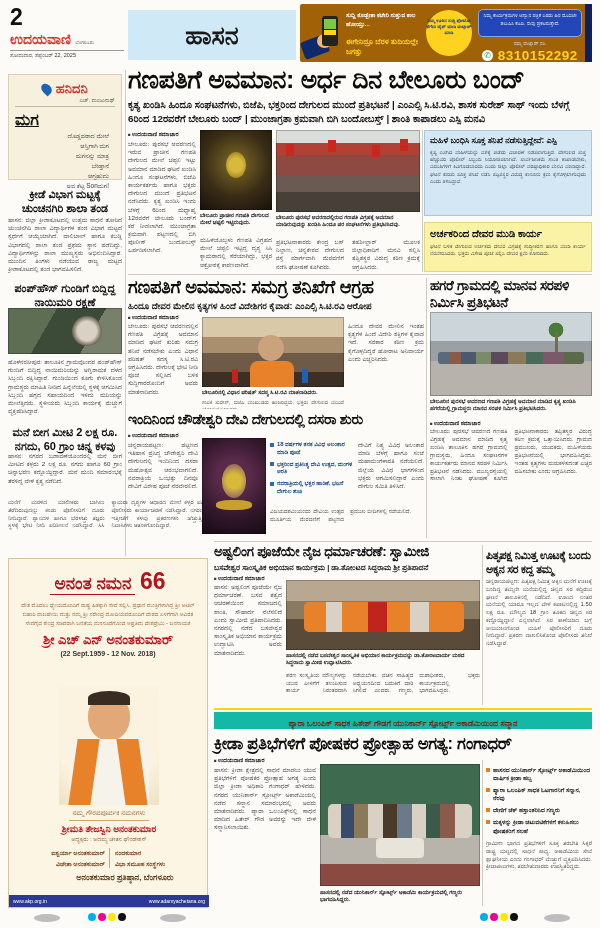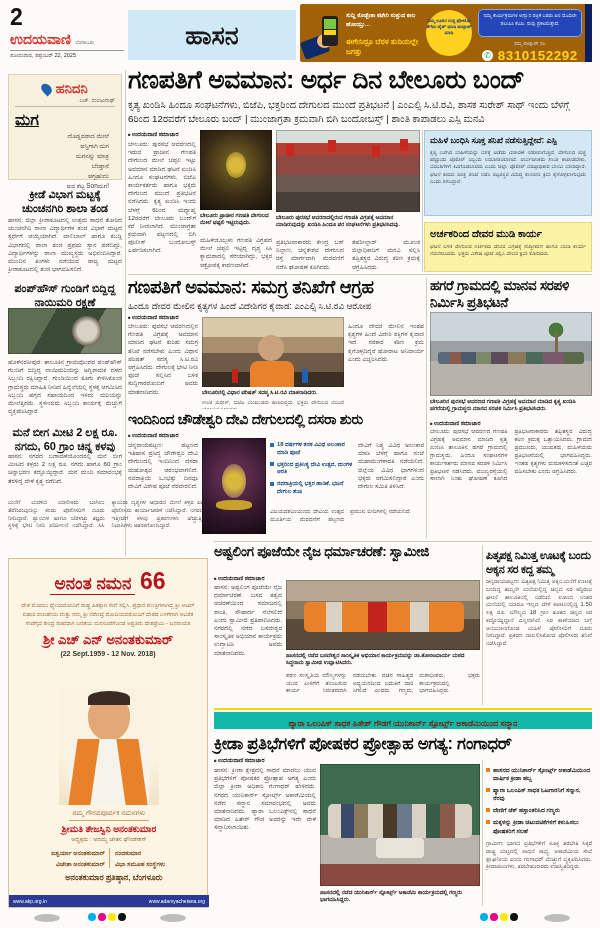--- a/index.html
+++ b/index.html
@@ -2,21 +2,21 @@
 <html><head>
 <meta charset="utf-8">
 <style>
   html,body{margin:0;padding:0;background:#e9e7e2;}
   #page{position:relative;width:600px;height:928px;background:#fcfbf8;overflow:hidden;
         font-family:"Liberation Sans",sans-serif;color:#222;}
   .abs{position:absolute;}
   .hairline-v{width:1px;background:#cfccc4;}
   .hairline-h{height:1px;background:#cfccc4;}
   .headline{font-weight:bold;color:#0c0c0c;letter-spacing:-0.3px;line-height:1.1;white-space:nowrap;}
-  .subhead{font-weight:normal;color:#161616;line-height:1.45;}
+  .subhead{font-weight:bold;color:#161616;line-height:1.45;}
   .byline{font-size:5.8px;font-weight:bold;color:#111;}
   .byline::before{content:"■ ";font-size:4.5px;color:#333;}
   .tiny{font-size:6.2px;line-height:1.32;text-align:justify;color:#3b3b3b;}
   .cap{font-size:5.7px;font-weight:bold;color:#101010;line-height:1.3;}
   .photo{background:#9a948c;box-shadow:inset 0 0 0 1px rgba(0,0,0,.25);}
   .title-sm{font-size:11px;font-weight:bold;color:#0c0c0c;line-height:1.25;text-align:center;}
   
   .section-box{background:#cfe9f6;text-align:center;}
   .ad{background:#a16207;border-radius:2px;}
   .ad-circle{background:#ffd21f;border-radius:50%;color:#16338f;font-weight:bold;
@@ -132,21 +132,21 @@
     <div class="mem-center abs" style="left:0;top:277px;width:200px;font-size:6px;color:#8a5a2a;">ಅಧ್ಯಕ್ಷರು : ಅದಮ್ಯ ಚೇತನ ಫೌಂಡೇಶನ್</div>
     <div class="abs" style="left:10px;top:289px;width:86px;text-align:right;font-size:6.2px;font-weight:bold;color:#7a4a22;line-height:1.7;">
       <div>ಐಶ್ವರ್ಯಾ ಅನಂತಕುಮಾರ್</div>
       <div>ವಿಜೇತಾ ಅನಂತಕುಮಾರ್</div>
     </div>
     <div class="abs" style="left:100px;top:289px;height:20px;border-left:1px solid #c9a96a;"></div>
     <div class="abs" style="left:106px;top:289px;width:86px;text-align:left;font-size:6.2px;font-weight:bold;color:#7a4a22;line-height:1.7;">
       <div>ನಂದಕುಮಾರ</div>
       <div>ವಿಭಾ ಸಮೂಹ ಸಂಸ್ಥೆಗಳು</div>
     </div>
-    <div class="mem-center abs" style="left:5px;top:314px;width:200px;font-size:8px;font-weight:bold;color:#5a3a16;">ಅನಂತಕುಮಾರ ಪ್ರತಿಷ್ಠಾನ, ಬೆಂಗಳೂರು</div>
+    <div class="mem-center abs" style="left:16px;top:314px;width:200px;font-size:8px;font-weight:bold;color:#5a3a16;">ಅನಂತಕುಮಾರ ಪ್ರತಿಷ್ಠಾನ, ಬೆಂಗಳೂರು</div>
     <div class="abs" style="left:0;bottom:0;width:200px;height:12px;background:#2b3a96;">
       <span style="float:left;font-size:5px;color:#fff;margin:3px 0 0 4px;">www.akp.org.in</span>
       <span style="float:right;font-size:5px;color:#fff;margin:3px 4px 0 0;">www.adamyachetana.org</span>
     </div>
   </div>
 
   <div class="abs byline" style="left:128px;top:131px;">ಉದಯವಾಣಿ ಸಮಾಚಾರ</div>
   <div class="abs tiny" style="left:128px;top:140px;width:68px;height:132px;overflow:hidden;">ಬೇಲೂರು: ಪುರಸಭೆ ಆವರಣದಲ್ಲಿ ಇರುವ ಪ್ರಾಚೀನ ಗಣಪತಿ ದೇಗುಲದ ಮೇಲೆ ಚಪ್ಪಲಿ ಇಟ್ಟು ಅವಮಾನ ಮಾಡಿದ ಘಟನೆ ಖಂಡಿಸಿ ಹಿಂದೂ ಸಂಘಟನೆಗಳು, ಬಿಜೆಪಿ ಕಾರ್ಯಕರ್ತರು ಹಾಗೂ ಭಕ್ತರು ದೇಗುಲದ ಮುಂದೆ ಪ್ರತಿಭಟನೆ ನಡೆಸಿದರು. ಕೃತ್ಯ ಖಂಡಿಸಿ ಇಂದು ಬೆಳಗ್ಗೆ 6ರಿಂದ ಮಧ್ಯಾಹ್ನ 12ರವರೆಗೆ ಬೇಲೂರು ಬಂದ್‌ಗೆ ಕರೆ ನೀಡಲಾಗಿದೆ. ಮುಂಜಾಗ್ರತಾ ಕ್ರಮವಾಗಿ ಪಟ್ಟಣದಲ್ಲಿ ಬಿಗಿ ಪೊಲೀಸ್ ಬಂದೋಬಸ್ತ್ ಏರ್ಪಡಿಸಲಾಗಿದೆ.</div>
 
   <div class="abs photo" style="left:200px;top:130px;width:72px;height:80px;background:radial-gradient(circle at 50% 42%,#6b5a22 0 16%,#3a2d16 55%,#17110b);">
@@ -223,20 +223,21 @@
     <div class="abs" style="left:125px;top:20px;width:3px;height:26px;background:#7a6a4a;"></div>
     <div class="abs" style="left:8px;top:40px;width:146px;height:12px;background:linear-gradient(90deg,#5a6a7a 0 8%,#8a5a4a 8% 16%,#4a5a6a 16% 26%,#7a8a6a 26% 36%,#5a4a5a 36% 48%,#8a7a5a 48% 60%,#4a6a5a 60% 72%,#7a5a6a 72% 86%,#5a6a4a 86%);border-radius:3px;"></div>
   </div>
   <div class="abs cap" style="left:430px;top:398px;width:162px;">ಬೇಲೂರಿನ ಪುರಸಭೆ ಆವರಣದ ಗಣಪತಿ ವಿಗ್ರಹಕ್ಕೆ ಅವಮಾನ ಮಾಡಿದ ಕೃತ್ಯ ಖಂಡಿಸಿ ಹಗರೆಯಲ್ಲಿ ಗ್ರಾಮಸ್ಥರು ಮಾನವ ಸರಪಳಿ ನಿರ್ಮಿಸಿ ಪ್ರತಿಭಟಿಸಿದರು.</div>
   <div class="abs byline" style="left:430px;top:420px;">ಉದಯವಾಣಿ ಸಮಾಚಾರ</div>
   <div class="abs tiny" style="left:430px;top:428px;width:162px;height:110px;column-count:2;column-gap:7px;overflow:hidden;font-size:6px;">ಬೇಲೂರು: ಪುರಸಭೆ ಆವರಣದ ಗಣಪತಿ ವಿಗ್ರಹಕ್ಕೆ ಅವಮಾನ ಮಾಡಿದ ಕೃತ್ಯ ಖಂಡಿಸಿ ತಾಲೂಕಿನ ಹಗರೆ ಗ್ರಾಮದಲ್ಲಿ ಗ್ರಾಮಸ್ಥರು, ಹಿಂದೂ ಸಂಘಟನೆಗಳ ಕಾರ್ಯಕರ್ತರು ಮಾನವ ಸರಪಳಿ ನಿರ್ಮಿಸಿ ಪ್ರತಿಭಟನೆ ನಡೆಸಿದರು. ಮುಖ್ಯರಸ್ತೆಯಲ್ಲಿ ಸಾಲಾಗಿ ನಿಂತು ಘೋಷಣೆ ಕೂಗಿದ ಪ್ರತಿಭಟನಾಕಾರರು ತಪ್ಪಿತಸ್ಥರ ವಿರುದ್ಧ ಕಠಿಣ ಕ್ರಮಕ್ಕೆ ಒತ್ತಾಯಿಸಿದರು. ಗ್ರಾಮದ ಪ್ರಮುಖರು, ಯುವಕರು, ಮಹಿಳೆಯರು ಪ್ರತಿಭಟನೆಯಲ್ಲಿ ಭಾಗವಹಿಸಿದ್ದರು. ಇಂತಹ ಕೃತ್ಯಗಳು ಮರುಕಳಿಸದಂತೆ ಎಚ್ಚರ ವಹಿಸಬೇಕು ಎಂದು ಆಗ್ರಹಿಸಿದರು.</div>
 
   <div class="abs hairline-h" style="left:214px;top:541px;width:378px;"></div>
 
   <div class="abs headline" style="left:214px;top:545px;width:264px;font-size:13.5px;">ಅಷ್ಟಲಿಂಗ ಪೂಜೆಯೇ ನೈಜ ಧರ್ಮಾಚರಣೆ: ಸ್ವಾಮೀಜಿ</div>
+  <div class="abs subhead" style="left:214px;top:562px;width:264px;font-size:7.6px;white-space:nowrap;overflow:hidden;">ಬಸವೇಶ್ವರ ಸಾಂಸ್ಕೃತಿಕ ಅಭಿಯಾನ ಕಾರ್ಯಕ್ರಮ | ಡಾ.ತೋಂಟದ ಸಿದ್ಧರಾಮ ಶ್ರೀ ಪ್ರತಿಪಾದನೆ</div>
   <div class="abs byline" style="left:214px;top:575px;">ಉದಯವಾಣಿ ಸಮಾಚಾರ</div>
   <div class="abs tiny" style="left:214px;top:583px;width:68px;height:120px;overflow:hidden;">ಹಾಸನ: ಅಷ್ಟಲಿಂಗ ಪೂಜೆಯೇ ನೈಜ ಧರ್ಮಾಚರಣೆ. ಬಸವ ತತ್ವದ ಆಚರಣೆಯಿಂದ ಸಮಾಜದಲ್ಲಿ ಶಾಂತಿ, ಸೌಹಾರ್ದ ನೆಲೆಸಲಿದೆ ಎಂದು ಸ್ವಾಮೀಜಿ ಪ್ರತಿಪಾದಿಸಿದರು. ನಗರದಲ್ಲಿ ನಡೆದ ಬಸವೇಶ್ವರ ಸಾಂಸ್ಕೃತಿಕ ಅಭಿಯಾನ ಕಾರ್ಯಕ್ರಮ ಉದ್ಘಾಟಿಸಿ ಅವರು ಮಾತನಾಡಿದರು.</div>
   <div class="abs photo" style="left:286px;top:580px;width:194px;height:70px;background:linear-gradient(#b8a892 0 30%,#8a7a62 30% 55%,#5a4a3a 55%);">
     <div class="abs" style="left:18px;top:22px;width:160px;height:30px;background:linear-gradient(90deg,#e8822a 0 14%,#d9d2c4 14% 24%,#e8822a 24% 40%,#c0241c 40% 52%,#e8822a 52% 66%,#d9d2c4 66% 78%,#e8822a 78%);border-radius:5px;"></div>
   </div>
   <div class="abs cap" style="left:286px;top:652px;width:194px;">ಹಾಸನದಲ್ಲಿ ನಡೆದ ಬಸವೇಶ್ವರ ಸಾಂಸ್ಕೃತಿಕ ಅಭಿಯಾನ ಕಾರ್ಯಕ್ರಮವನ್ನು ಡಾ.ತೋಂಟದಾರ್ಯ ಮಠದ ಸಿದ್ಧರಾಮ ಸ್ವಾಮೀಜಿ ಉದ್ಘಾಟಿಸಿದರು.</div>
   <div class="abs tiny" style="left:286px;top:672px;width:194px;height:32px;column-count:3;column-gap:6px;overflow:hidden;font-size:5.8px;">ಶರಣ ಸಂಸ್ಕೃತಿಯ ಮೌಲ್ಯಗಳನ್ನು ಯುವ ಪೀಳಿಗೆಗೆ ತಲುಪಿಸುವ ಕಾರ್ಯ ನಿರಂತರವಾಗಿ ನಡೆಯಬೇಕು. ವಚನ ಸಾಹಿತ್ಯದ ಅಧ್ಯಯನದಿಂದ ಬದುಕಿಗೆ ದಾರಿ ಸಿಗಲಿದೆ ಎಂದರು. ಗಣ್ಯರು, ಮಠಾಧೀಶರು, ಭಕ್ತರು ಕಾರ್ಯಕ್ರಮದಲ್ಲಿ ಭಾಗವಹಿಸಿದ್ದರು.</div>
 
   <div class="abs hairline-v" style="left:482px;top:545px;height:160px;"></div>
   <div class="abs headline" style="left:486px;top:548px;width:106px;font-size:11px;white-space:normal;line-height:1.3;">ಪಿತೃಪಕ್ಷ ನಿಮಿತ್ತ ಊಟಕ್ಕೆ ಬಂದು ಅಕ್ಕನ ಸರ ಕದ್ದ ತಮ್ಮ</div>

